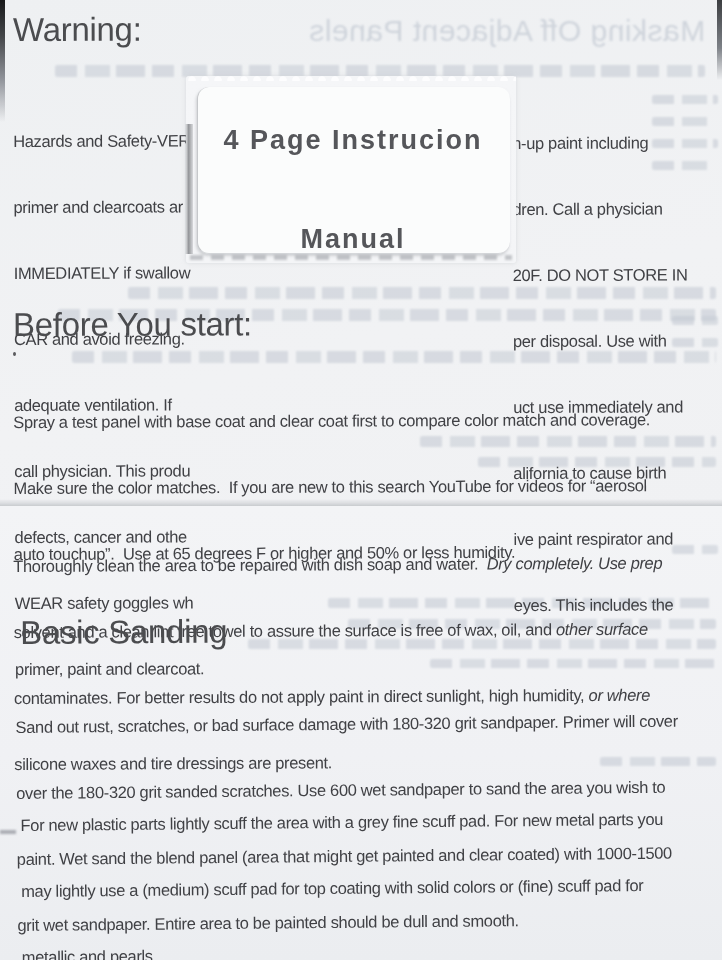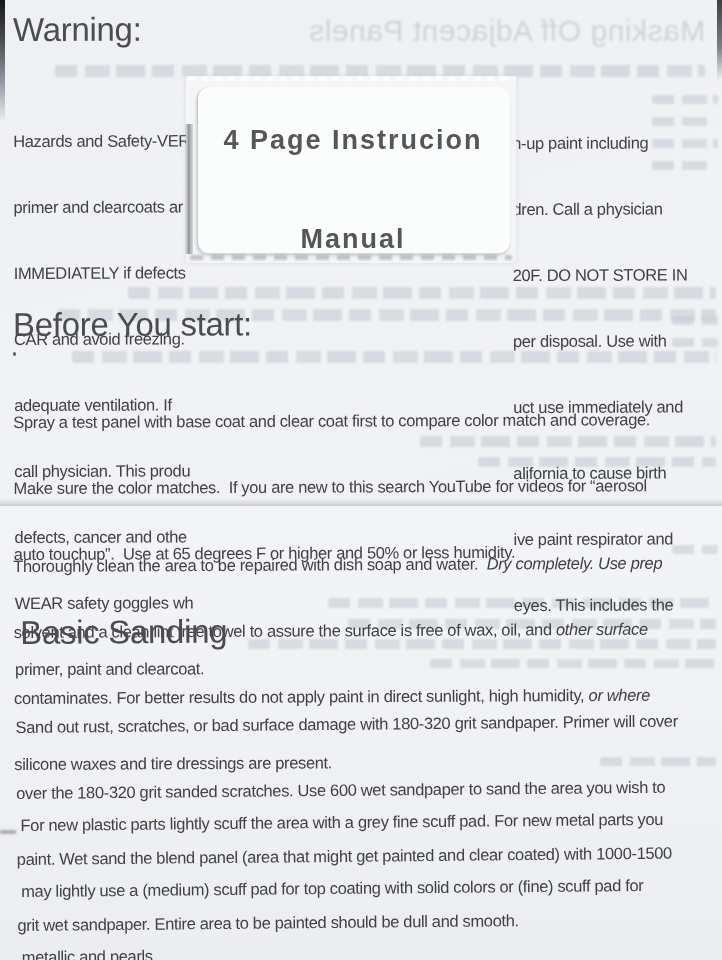--- a/index.html
+++ b/index.html
@@ -78,21 +78,21 @@
   <div class="bleed" style="left:348px;top:619px;width:368px;height:10px;"></div>
   <div class="bleed" style="left:248px;top:639px;width:468px;height:10px;"></div>
   <div class="bleed" style="left:430px;top:659px;width:286px;height:9px;"></div>
   <div class="bleed" style="left:600px;top:757px;width:116px;height:9px;"></div>
 
   <div class="abs h1" style="left:13px;top:11px;text-align:right;">Warning:</div>
 
   <div class="abs para tilt1" style="left:13px;top:86px;">
     <div>Hazards and Safety-VERY</div>
     <div>primer and clearcoats ar</div>
-    <div>IMMEDIATELY if defects</div>
+    <div>IMMEDIATELY if swallow</div>
     <div>CAR and avoid freezing.</div>
     <div>adequate ventilation. If</div>
     <div>call physician. This produ</div>
     <div>defects, cancer and othe</div>
     <div>WEAR safety goggles wh</div>
     <div>primer, paint and clearcoat.</div>
   </div>
 
   <div class="abs para tilt1" style="left:512px;top:88px;">
     <div>h-up paint including</div>

